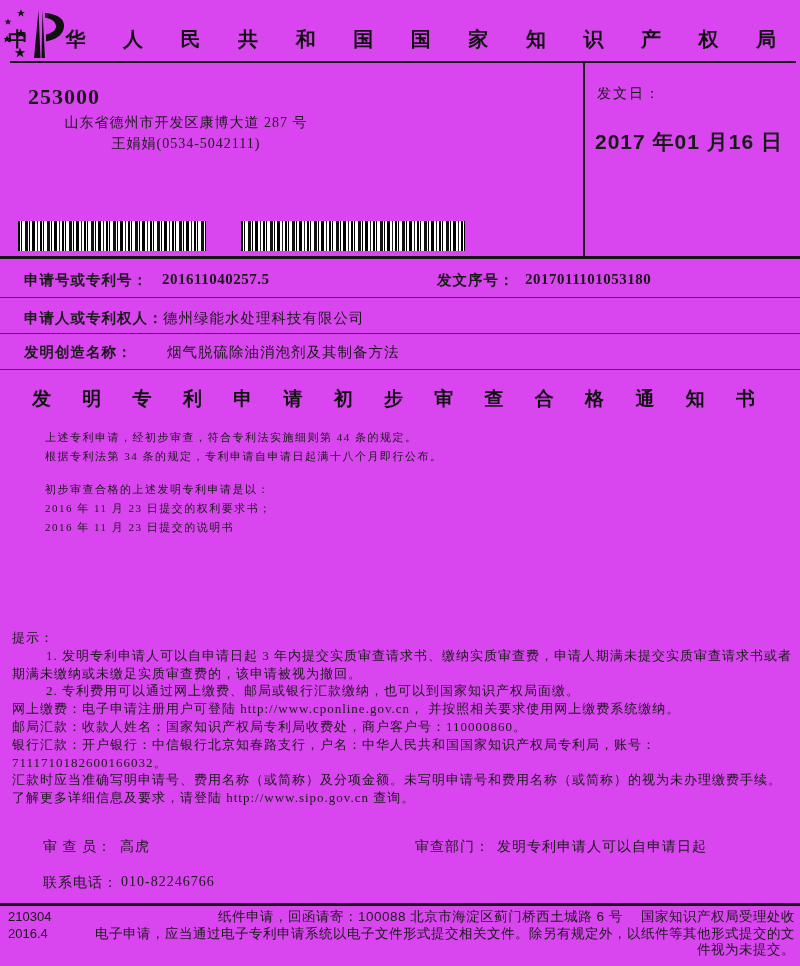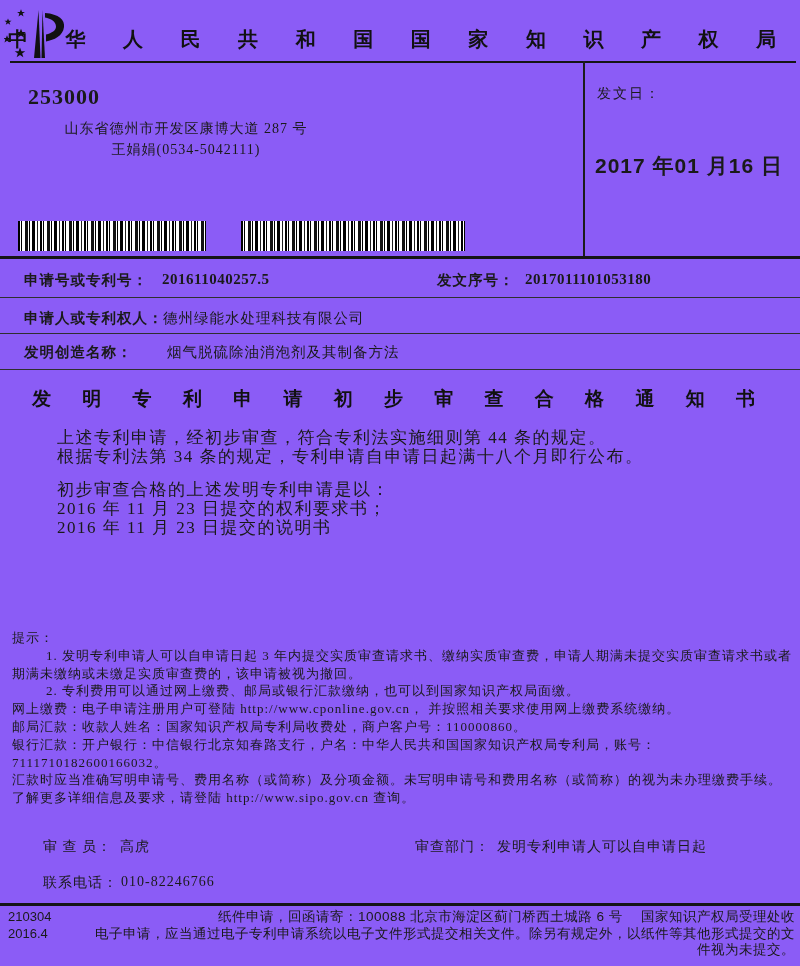--- a/index.html
+++ b/index.html
@@ -1,56 +1,56 @@
 <!DOCTYPE html>
 <html><head>
 <meta charset="utf-8">
 <style>
   html,body{margin:0;padding:0;background:#ffffff;}
   .page{
-    position:relative;width:800px;height:966px;background:#8b5cf6;
+    position:relative;width:800px;height:966px;background:#d946ef;
     color:#1a1a1a;font-family:"Liberation Serif","DejaVu Serif",serif;
     overflow:hidden;
   }
   .abs{position:absolute;white-space:nowrap;}
   .rule{position:absolute;background:#2f2f2f;}
   .rule-thick{position:absolute;background:#151515;}
 
   .agency-title{
     left:0;right:0;top:26px;text-align:center;
     font-family:"Liberation Sans","DejaVu Sans",sans-serif;
     font-weight:bold;font-size:20px;letter-spacing:16px;color:#111;
   }
   .logo{position:absolute;left:4px;top:6px;}
 
   .postcode{left:28px;top:84px;font-size:22px;font-weight:bold;letter-spacing:1px;}
-  .addr-block{position:absolute;left:36px;top:118px;width:300px;text-align:center;
+  .addr-block{position:absolute;left:36px;top:112px;width:300px;text-align:center;
     font-size:14px;line-height:21px;letter-spacing:1px;}
   .date-label{left:597px;top:85px;font-size:14px;letter-spacing:2px;}
-  .date-value{left:595px;top:152px;font-size:21px;font-weight:600;letter-spacing:1px;
+  .date-value{left:595px;top:128px;font-size:21px;font-weight:600;letter-spacing:1px;
     font-family:"Liberation Sans","DejaVu Sans",sans-serif;}
 
   .v-divider{position:absolute;left:583px;top:61px;width:2px;height:197px;background:#1c1c1c;}
 
   .barcode{position:absolute;top:221px;height:30px;
     background:repeating-linear-gradient(90deg,
       #000 0 2px,#fff 2px 3px,#000 3px 4px,#fff 4px 7px,
       #111 7px 10px,#fff 10px 11px,#000 11px 12px,#fff 12px 14px,
       #000 14px 17px,#fff 17px 19px,#222 19px 20px,#fff 20px 22px);}
 
   .field-label{font-weight:bold;font-size:14.5px;letter-spacing:1px;}
   .field-value{font-weight:bold;font-size:15px;letter-spacing:.5px;}
   .field-value-plain{font-size:14.5px;letter-spacing:1px;}
 
   .notice-title{
     left:0;right:0;top:386px;text-align:center;font-weight:bold;font-size:19px;
     letter-spacing:13px;color:#111;
     font-family:"Liberation Sans","DejaVu Sans",sans-serif;
   }
-  .body-block{position:absolute;left:57px;top:428px;font-size:17px;line-height:19px;
+  .body-block{position:absolute;left:45px;top:428px;font-size:11px;line-height:19px;
     letter-spacing:1.5px;}
   .body-block .gap{height:14px;}
 
   .tips-block{position:absolute;left:12px;top:629px;width:782px;font-size:13px;
     line-height:17.8px;letter-spacing:1px;}
   .tips-block p{margin:0;white-space:normal;}
   .tips-block p.indent{text-indent:34px;}
 
   .signoff-label{font-size:14px;letter-spacing:1px;}
   .signoff-value{font-size:14px;letter-spacing:1px;}

